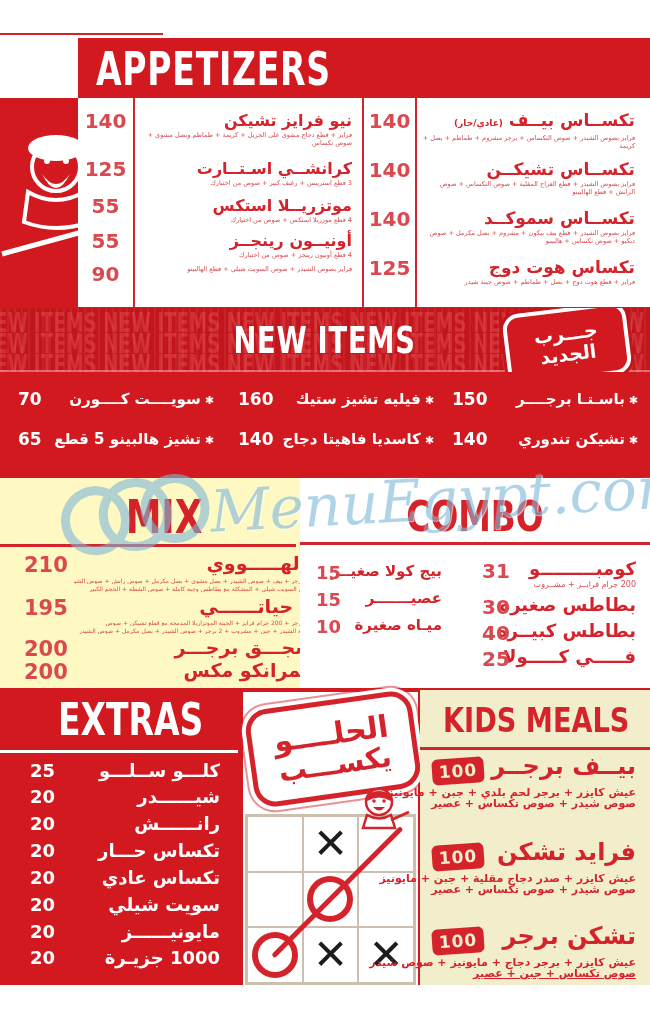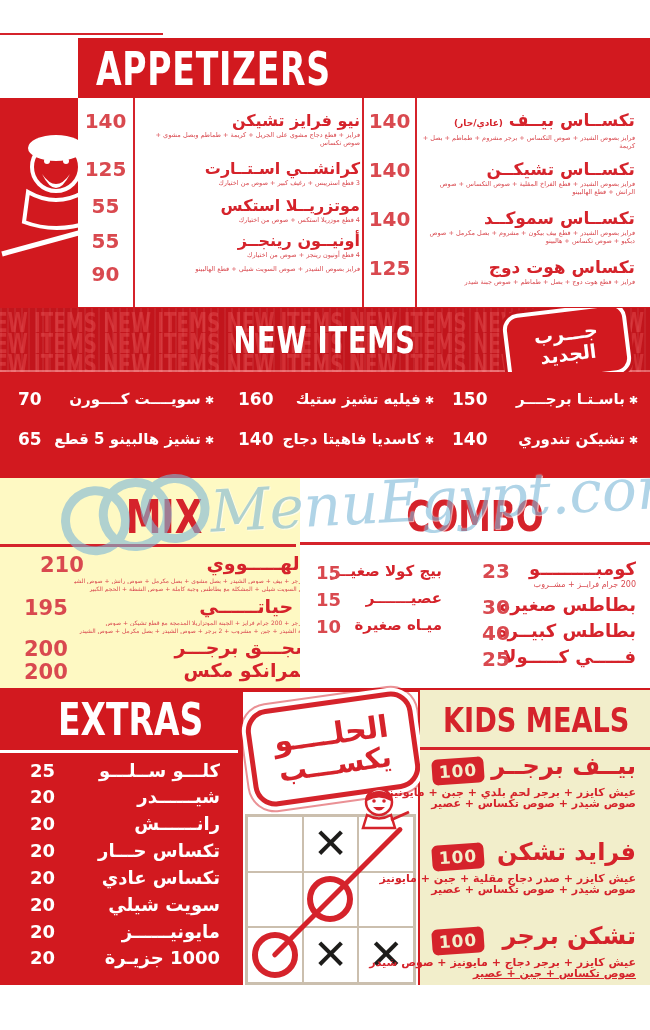--- a/index.html
+++ b/index.html
@@ -135,21 +135,21 @@
     <div class="abs vline" style="left:337px;"></div>
 
     <div class="abs price-col" style="left:0;width:55px;">
       <div style="height:48px;">140</div>
       <div style="height:37px;">125</div>
       <div style="height:35px;">55</div>
       <div style="height:33px;">55</div>
       <div style="height:43px;">90</div>
     </div>
 
-    <div class="abs items-col rtl" style="left:57px;width:225px;margin-left:8px;">
+    <div class="abs items-col rtl" style="left:57px;width:225px;">
       <div style="height:48px;">
         <div class="mi-name">نيو فرايز تشيكن</div>
         <div class="mi-desc">فرايز + قطع دجاج مشوي على الجريل + كريمة + طماطم وبصل مشوي + صوص تكساس</div>
       </div>
       <div style="height:37px;">
         <div class="mi-name">كرانشــي اسـتــارت</div>
         <div class="mi-desc">3 قطع استريبس + رغيف كبير + صوص من اختيارك</div>
       </div>
       <div style="height:35px;">
         <div class="mi-name">موتزريــلا استكس</div>
@@ -228,42 +228,42 @@
   <div class="abs ni-row" style="left:18px;top:426px;width:196px;">
     <span class="ni-name"><span class="ni-star">✱</span><span>تشيز هالبينو 5 قطع</span></span>
     <span class="ni-price">65</span>
   </div>
 
   <div class="abs mix-panel">
     <div class="abs panel-title hdr mix-title">MIX</div>
     <div class="abs hline-red" style="left:0;top:66px;width:296px;"></div>
 
     <div class="abs mx-name" style="right:14px;top:74px;">يالهـــــووي</div>
-    <div class="abs mx-price" style="left:40px;top:75px;">210</div>
+    <div class="abs mx-price" style="left:24px;top:75px;">210</div>
     <div class="abs mx-desc rtl" style="right:14px;top:99px;width:240px;">دبل برجر + بيف + صوص الشيدر + بصل مشوي + بصل مكرمل + صوص رانش + صوص الشيدر</div>
     <div class="abs mx-desc rtl" style="right:14px;top:107px;width:240px;">صوص السويت شيلي + المشكلة مع بطاطس وجبة كاملة + صوص الشطة + الحجم الكبير</div>
 
     <div class="abs mx-name" style="right:14px;top:117px;">يا حياتــــــي</div>
     <div class="abs mx-price" style="left:24px;top:118px;">195</div>
     <div class="abs mx-desc rtl" style="right:14px;top:141px;width:240px;">دبل برجر + 200 جرام فرايز + الجبنة الموتزاريلا المدمجة مع قطع تشيكن + صوص</div>
     <div class="abs mx-desc rtl" style="right:14px;top:149px;width:240px;">بالجبنة الشيدر + جبن + مشروب + 2 برجر + صوص الشيدر + بصل مكرمل + صوص الشيدر</div>
 
     <div class="abs mx-name" style="right:14px;top:158px;">سجـــق برجـــر</div>
     <div class="abs mx-price" style="left:24px;top:159px;">200</div>
 
     <div class="abs mx-name" style="right:14px;top:181px;">عمرانكو مكس</div>
     <div class="abs mx-price" style="left:24px;top:182px;">200</div>
   </div>
 
   <div class="abs combo-panel">
     <div class="abs panel-title hdr combo-title">COMBO</div>
     <div class="abs hline-red" style="left:0;top:64px;width:350px;"></div>
 
     <div class="abs cb-name" style="right:14px;top:80px;">كومبـــــــــو</div>
-    <div class="abs cb-price" style="left:182px;top:81px;">23</div>
+    <div class="abs cb-price" style="left:182px;top:81px;">31</div>
     <div class="abs cb-desc rtl" style="right:14px;top:102px;">200 جرام فرايــز + مشــروب</div>
 
     <div class="abs cb-name" style="right:14px;top:116px;">بطاطس صغيرة</div>
     <div class="abs cb-price" style="left:182px;top:117px;">30</div>
 
     <div class="abs cb-name" style="right:14px;top:142px;">بطاطس كبيــرة</div>
     <div class="abs cb-price" style="left:182px;top:143px;">40</div>
 
     <div class="abs cb-name" style="right:14px;top:168px;">فـــــي كـــــولا</div>
     <div class="abs cb-price" style="left:182px;top:169px;">25</div>

